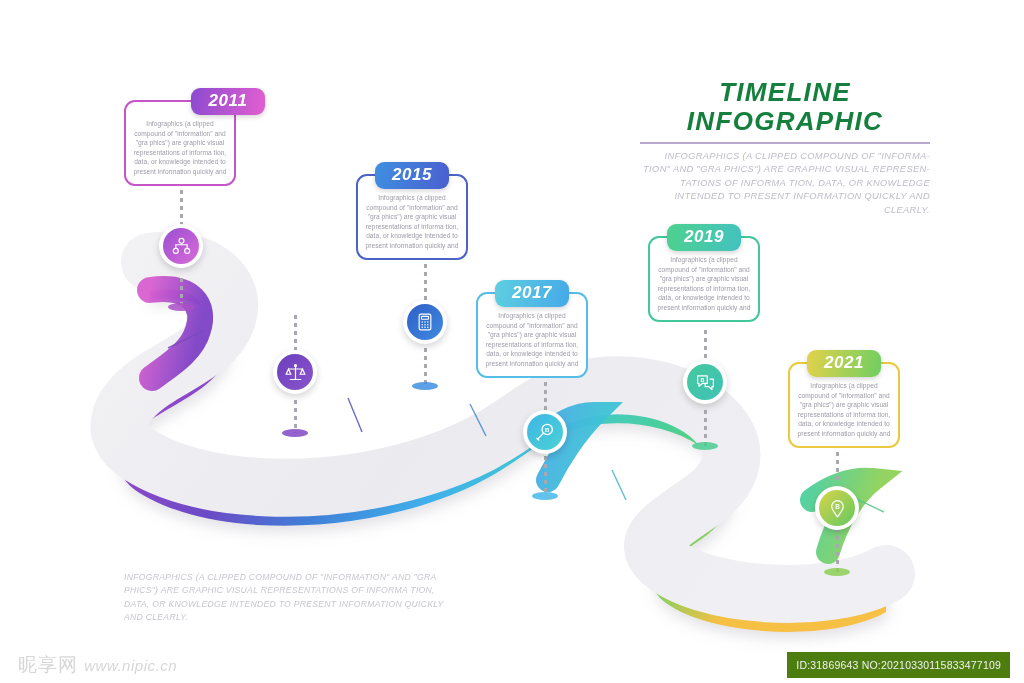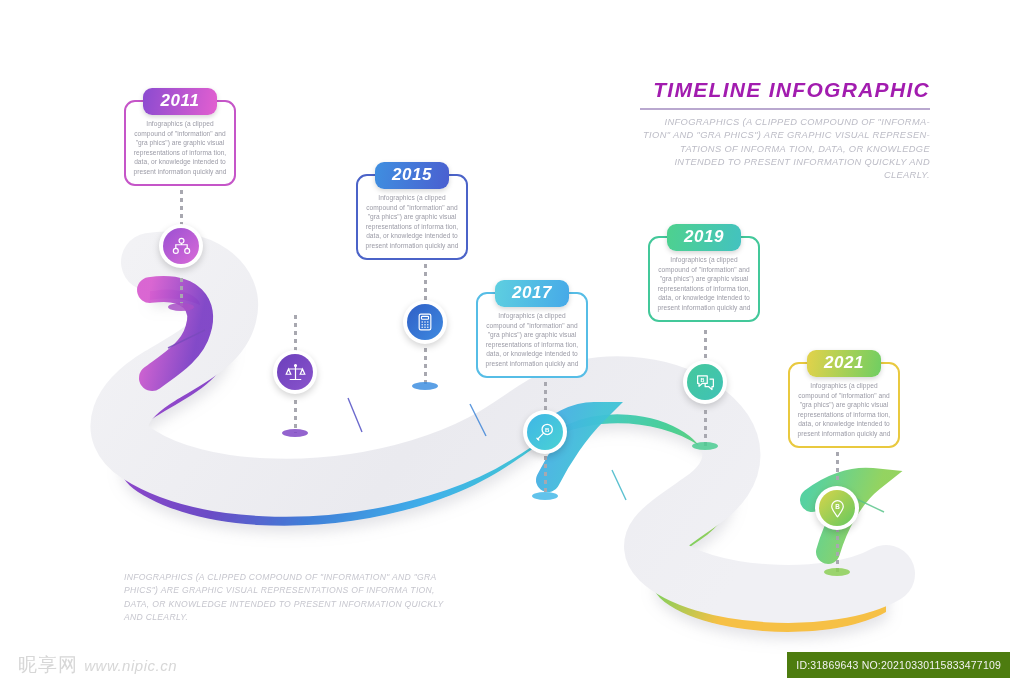--- a/index.html
+++ b/index.html
@@ -7,22 +7,22 @@
     width: 1024px; height: 683px;
     background: #ffffff;
     font-family: "Liberation Sans", sans-serif;
     overflow: hidden;
   }
   #stage { position: relative; width: 1024px; height: 683px; background: #fff; }
 
   
   .header { position: absolute; left: 640px; top: 78px; width: 290px; text-align: right; }
   .header-title {
-    font-size: 21px; font-weight: bold; font-style: italic;
-    color: #a21caf; letter-spacing: 1.3px; line-height: 1.1;
+    font-size: 26px; font-weight: bold; font-style: italic;
+    color: #15803d; letter-spacing: 1.3px; line-height: 1.1; text-align: center;
   }
   .header-rule { height: 1.5px; background: #b9a8cf; margin-top: 7px; width: 100%; }
   .header-sub {
     margin-top: 6px; font-size: 9.3px; font-style: italic; line-height: 1.45;
     color: #bcbcc6; letter-spacing: .35px; text-align: right;
   }
 
   
   .footer-note {
     position: absolute; left: 124px; top: 571px; width: 320px;
@@ -47,21 +47,21 @@
     box-shadow: 0 2px 5px rgba(0,0,0,.17);
     white-space: nowrap;
   }
   .card-text {
     font-size: 6.6px; line-height: 1.45; color: #9b9ba6;
     text-align: center; letter-spacing: .05px;
   }
 
   
   .c2011 .card-box { border-color: #c555c8; }
-  .c2011 .card-badge { background: linear-gradient(100deg,#8b4bd0,#e35fd0); }
+  .c2011 .card-badge { background: linear-gradient(100deg,#8b4bd0,#e35fd0); margin-left: 48px; }
   .c2013 .card-box { border-color: #6b43b5; }
   .c2013 .card-badge { background: linear-gradient(100deg,#5b3fb0,#9551d6); }
   .c2015 .card-box { border-color: #4b63c8; }
   .c2015 .card-badge { background: linear-gradient(100deg,#3f8fe0,#4a5fd0); }
   .c2017 .card-box { border-color: #56bde6; }
   .c2017 .card-badge { background: linear-gradient(100deg,#5ecfe0,#46a9e8); }
   .c2019 .card-box { border-color: #43c89a; }
   .c2019 .card-badge { background: linear-gradient(100deg,#4ed18e,#43c2c0); }
   .c2021 .card-box { border-color: #e9c93f; }
   .c2021 .card-badge { background: linear-gradient(100deg,#e3d24a,#6fce62); }

